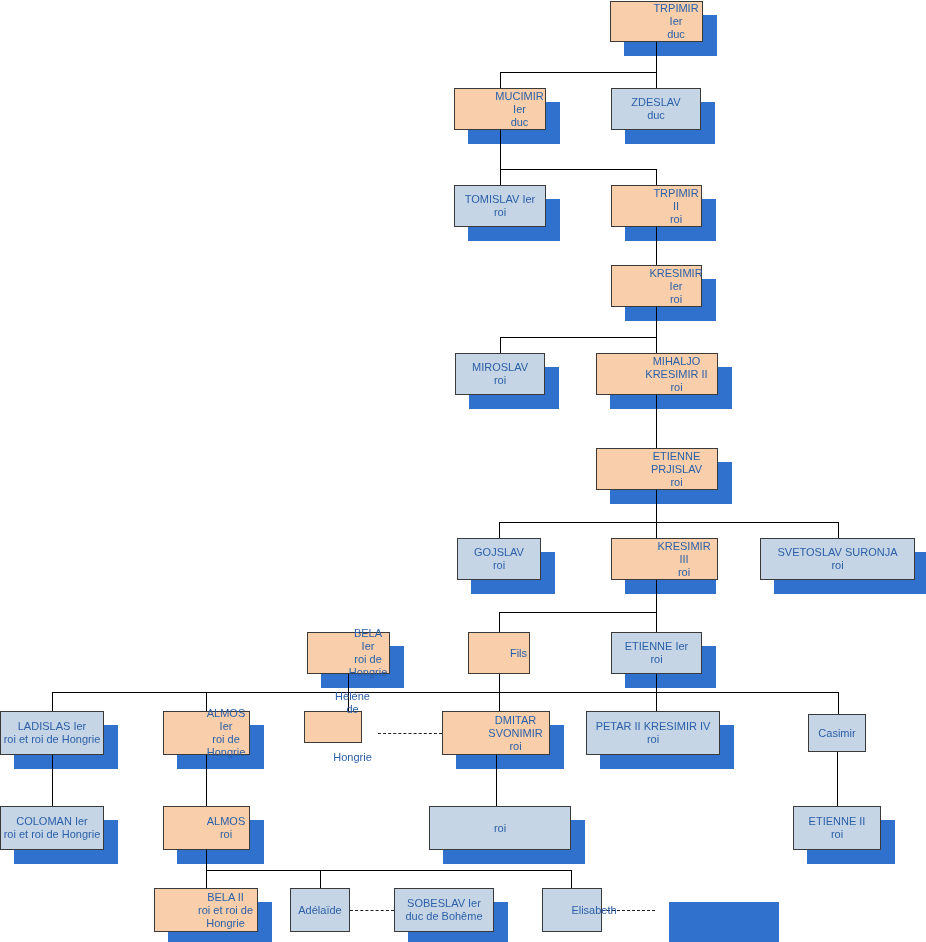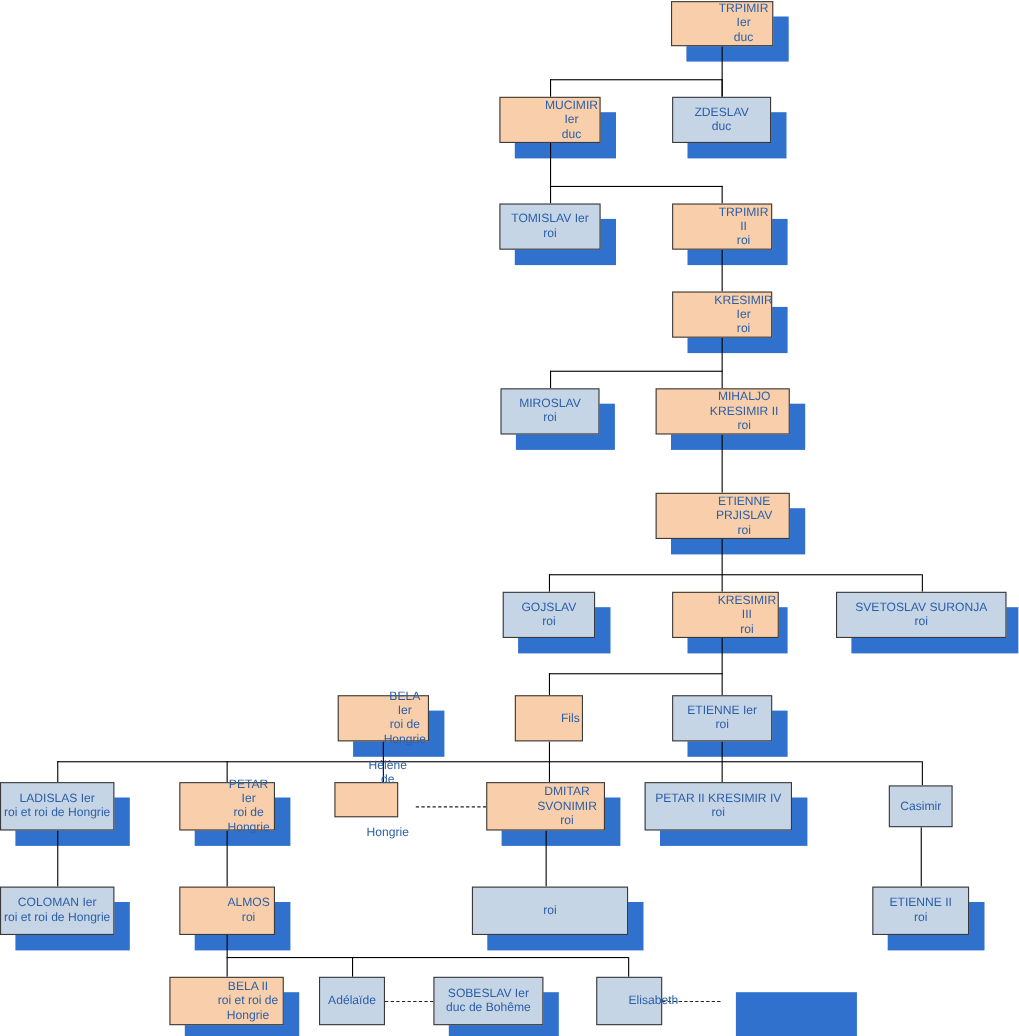--- a/index.html
+++ b/index.html
@@ -143,21 +143,21 @@
     <div class="node peach" style="left: 596px; top: 448px; width: 122px; height: 42px;">
       <div class="n-title">ETIENNE PRJISLAV</div>
       <div class="n-sub">roi</div>
     </div>
     <div class="shadow" style="left: 471px; top: 552px; width: 84px; height: 42px;"></div>
     <div class="node blue" style="left: 457px; top: 538px; width: 84px; height: 42px;">
       <div class="n-title">GOJSLAV</div>
       <div class="n-sub">roi</div>
     </div>
     <div class="shadow" style="left: 625px; top: 552px; width: 91px; height: 42px;"></div>
-    <div class="node peach" style="left: 611px; top: 538px; width: 97px; height: 42px;">
+    <div class="node peach" style="left: 611px; top: 538px; width: 107px; height: 42px;">
       <div class="n-title">KRESIMIR III</div>
       <div class="n-sub">roi</div>
     </div>
     <div class="shadow" style="left: 774px; top: 552px; width: 155px; height: 42px;"></div>
     <div class="node blue" style="left: 760px; top: 538px; width: 155px; height: 42px;">
       <div class="n-title">SVETOSLAV SURONJA</div>
       <div class="n-sub">roi</div>
     </div>
     <div class="shadow" style="left: 321px; top: 646px; width: 83px; height: 42px;"></div>
     <div class="node peach" style="left: 307px; top: 632px; width: 83px; height: 42px;">
@@ -172,21 +172,21 @@
       <div class="n-title">ETIENNE Ier</div>
       <div class="n-sub">roi</div>
     </div>
     <div class="shadow" style="left: 14px; top: 725px; width: 104px; height: 44px;"></div>
     <div class="node blue" style="left: 0px; top: 711px; width: 104px; height: 44px;">
       <div class="n-title">LADISLAS Ier</div>
       <div class="n-sub">roi et roi de Hongrie</div>
     </div>
     <div class="shadow" style="left: 177px; top: 725px; width: 87px; height: 44px;"></div>
     <div class="node peach" style="left: 163px; top: 711px; width: 87px; height: 44px;">
-      <div class="n-title">PETAR Ier</div>
+      <div class="n-title">ALMOS Ier</div>
       <div class="n-sub">roi de Hongrie</div>
     </div>
     <div class="node peach" style="left: 304px; top: 711px; width: 58px; height: 32px; gap: 35px;">
       <div class="n-title">Hélène de</div>
       <div class="n-sub">Hongrie</div>
     </div>
     <div class="shadow" style="left: 456px; top: 725px; width: 108px; height: 44px;"></div>
     <div class="node peach" style="left: 442px; top: 711px; width: 108px; height: 44px;">
       <div class="n-title">DMITAR SVONIMIR</div>
       <div class="n-sub">roi</div>

